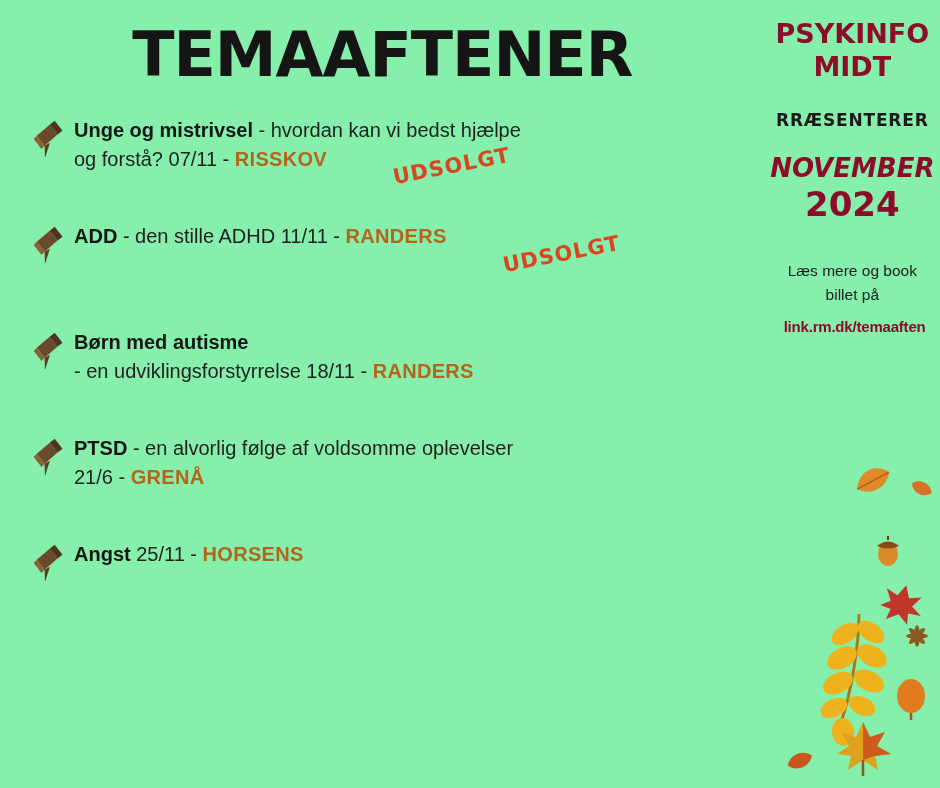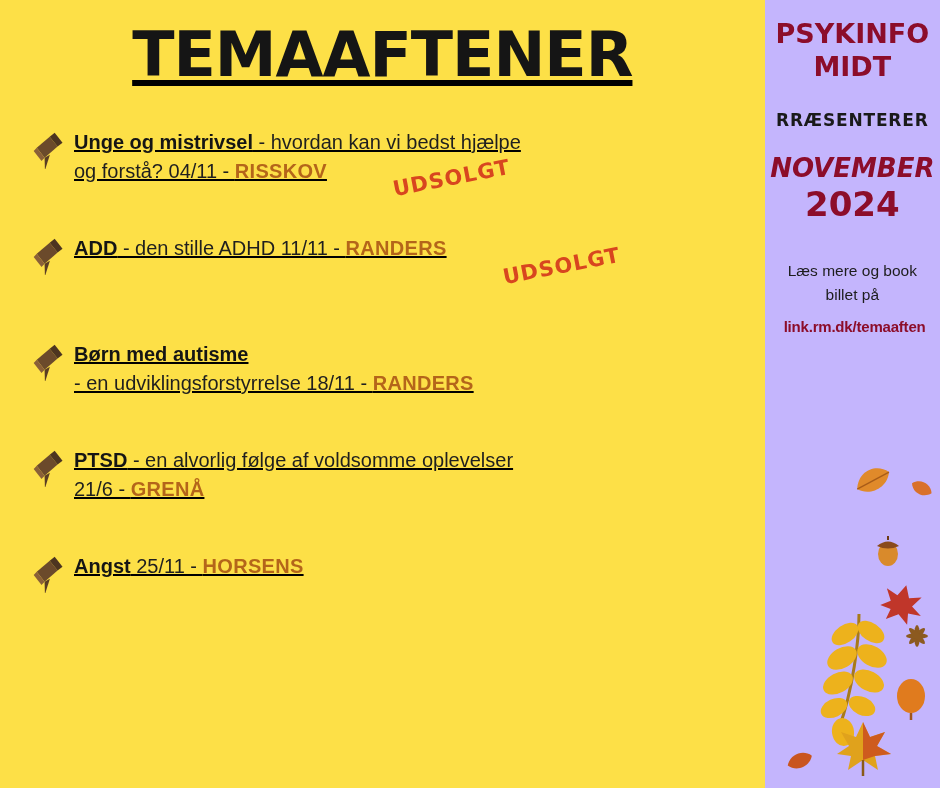--- a/index.html
+++ b/index.html
@@ -18,37 +18,36 @@
     width: 940px;
     height: 788px;
     display: flex;
     background: #eae7e0;
   }
   
   .left {
     position: relative;
     width: 872px;
     height: 788px;
-    background: #fde047;
+    background: #86efac;
     box-sizing: border-box;
-    text-decoration: underline;
   }
   .title {
     font-family: "DejaVu Sans", sans-serif;
     font-weight: bold;
     font-size: 62px;
     letter-spacing: -1px;
     color: #151515;
     text-align: center;
     margin: 10px 0 0 0;
     padding-top: 12px;
     line-height: 1.05;
   }
   .events {
-    margin-top: 40px;
+    margin-top: 28px;
     padding: 0 24px 0 28px;
   }
   .event {
     position: relative;
     display: flex;
     align-items: flex-start;
     min-height: 92px;
     margin-bottom: 14px;
   }
   .pin {
@@ -87,21 +86,21 @@
     white-space: nowrap;
   }
   .sold.ev0 { left: 318px; top: 36px; }
   .sold.ev1 { left: 428px; top: 18px; }
 
   
   .right {
     position: relative;
     width: 200px;
     height: 788px;
-    background: #c4b5fd;
+    background: #86efac;
     text-align: center;
     box-sizing: border-box;
     padding-top: 18px;
     overflow: hidden;
   }
   .brand {
     font-family: "DejaVu Sans", sans-serif;
     font-weight: bold;
     font-size: 27px;
     line-height: 1.22;
@@ -175,21 +174,21 @@
             <g transform="rotate(-20 23 20)">
               <path d="M10 14 L26 8 L30 20 L14 26 Z" fill="#6b4a2b"></path>
               <path d="M26 8 L32 6 L36 18 L30 20 Z" fill="#4d3520"></path>
               <path d="M10 14 L6 16 L10 28 L14 26 Z" fill="#8a6038"></path>
               <path d="M14 26 L10 38 L20 25 Z" fill="#5a3d23"></path>
             </g>
           </svg>
         </span>
         <div class="event-text">
           <span class="strong">Unge og mistrivsel</span><span> - hvordan kan vi bedst hjælpe</span><br>
-          <span>og forstå? 04/11 - </span><span class="city">RISSKOV</span>
+          <span>og forstå? 07/11 - </span><span class="city">RISSKOV</span>
           <span class="sold ev0">UDSOLGT</span>
         </div>
       </div>
 
       <div class="event">
         <span class="pin">
           <svg width="46" height="40" viewBox="0 0 46 40">
             <g transform="rotate(-20 23 20)">
               <path d="M10 14 L26 8 L30 20 L14 26 Z" fill="#6b4a2b"></path>
               <path d="M26 8 L32 6 L36 18 L30 20 Z" fill="#4d3520"></path>

